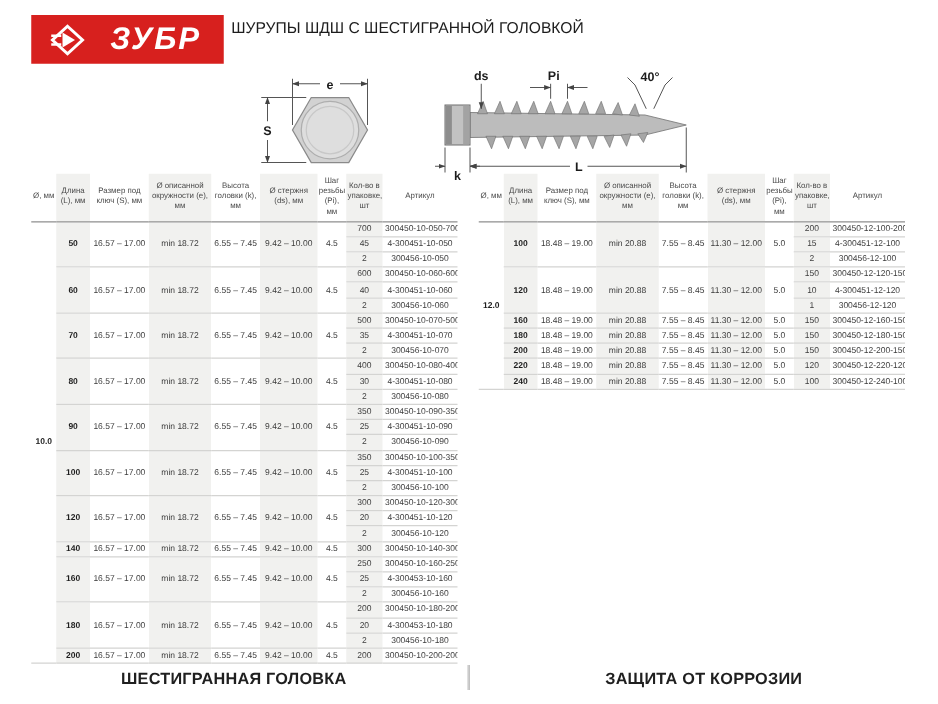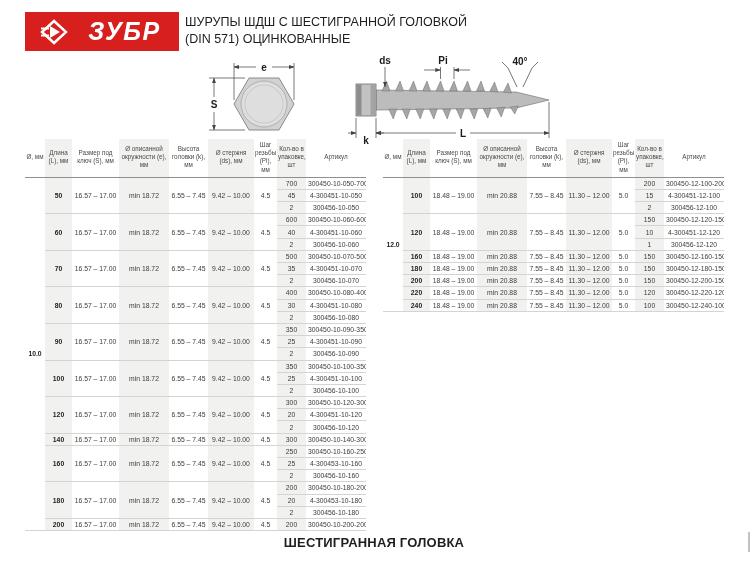--- a/index.html
+++ b/index.html
@@ -45,21 +45,20 @@
   <svg width="28" height="26" viewBox="0 0 28 26">
     <polygon points="14,2 26,13 14,24 2,13" fill="none" stroke="#fff" stroke-width="2.4"></polygon>
     <line x1="1" y1="9.5" x2="9" y2="9.5" stroke="#fff" stroke-width="2"></line>
     <line x1="1" y1="16.5" x2="9" y2="16.5" stroke="#fff" stroke-width="2"></line>
     <polygon points="10,7 20,13 10,19" fill="#fff"></polygon>
   </svg>
   <span class="brand">ЗУБР</span>
 </div>
 <div class="title">
   <div>ШУРУПЫ ШДШ С ШЕСТИГРАННОЙ ГОЛОВКОЙ</div>
-  <div>(DIN 571) ОЦИНКОВАННЫЕ</div>
 </div>
 
 <svg class="dia-hex" width="135" height="88" viewBox="0 0 135 88">
   <polygon points="94,48 79,74 49,74 34,48 49,22 79,22" fill="#d2d2d2" stroke="#8a8a8a" stroke-width="1"></polygon>
   <circle cx="64" cy="48" r="23" fill="#dedede" stroke="#aeaeae" stroke-width="1"></circle>
   <circle cx="64" cy="48" r="19" fill="none" stroke="#c8c8c8" stroke-width="1"></circle>
 
   <line class="dim" x1="34" y1="44" x2="34" y2="7"></line>
   <line class="dim" x1="94" y1="44" x2="94" y2="7"></line>
   <line class="dim" x1="34" y1="11" x2="56" y2="11" marker-start="url(#arL)"></line>
@@ -484,13 +483,14 @@
           </tr>
         </tbody>
       </table>
     </div>
 </div>
 
 <div class="footer">
   <div class="sec">ШЕСТИГРАННАЯ ГОЛОВКА</div>
   <div class="divider"></div>
   <div class="divider"></div>
+  <div class="sec">ЗАЩИТА ОТ КОРРОЗИИ</div>
 </div>
 
 </body></html>

